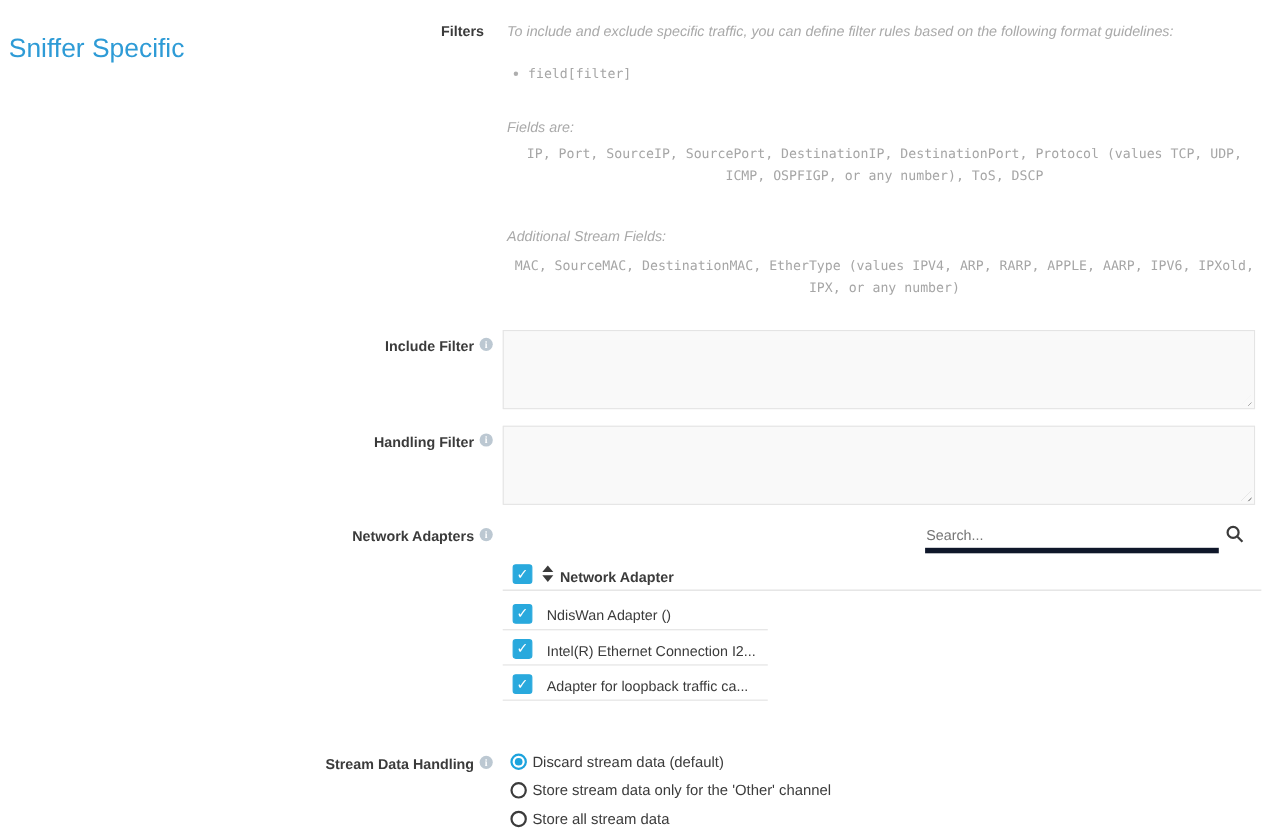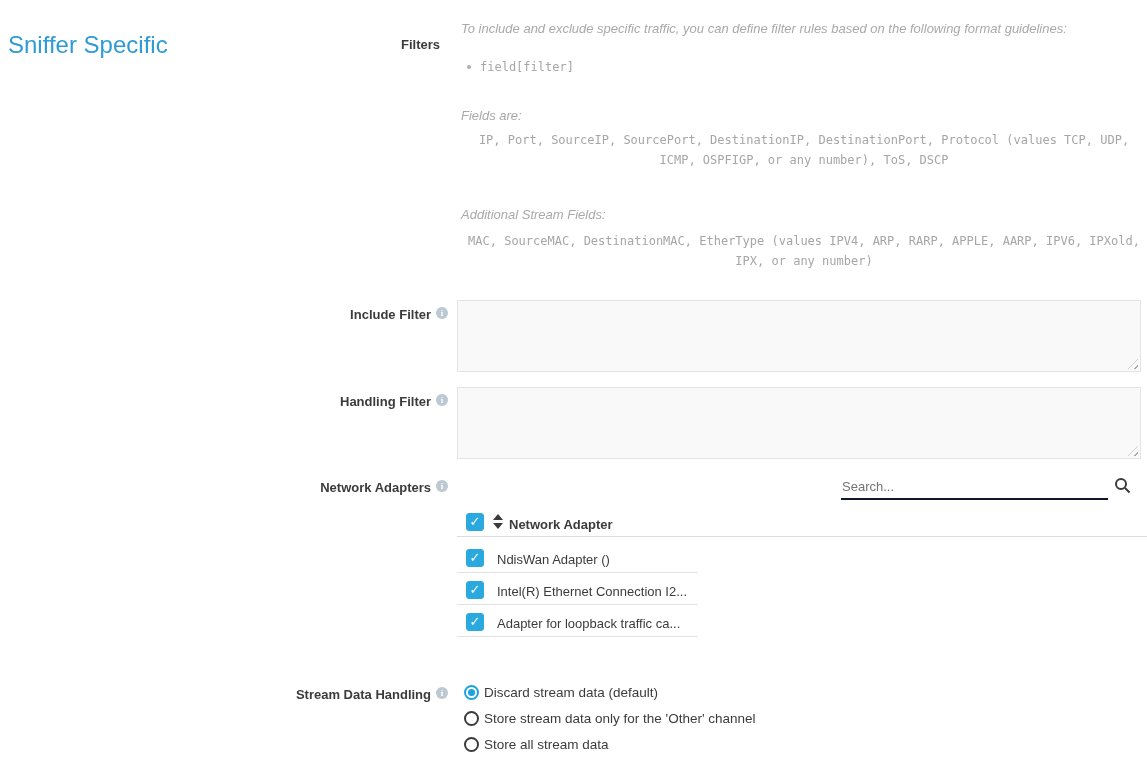--- a/index.html
+++ b/index.html
@@ -31,21 +31,21 @@
   .ta-wrap textarea{width:100%;height:100%;box-sizing:border-box;background:#f9f9f9;
       border:1px solid #e4e4e4;resize:none;outline:none;font-family:"Liberation Sans",sans-serif;
       font-size:13px;color:#3b3b3b;}
   .resize-grip{position:absolute;right:3px;bottom:3px;width:10px;height:10px;pointer-events:none;
       background:repeating-linear-gradient(-45deg,transparent 0 2px,#9a9a9a 2px 3px,transparent 3px 5px);
       clip-path:polygon(100% 0,100% 100%,0 100%);opacity:.85;}
 
   
   .search-wrap{position:absolute;left:841px;top:476px;width:290px;height:24px;}
   .search-input{position:absolute;left:0;top:0;width:266px;height:20px;border:none;
-      border-bottom:2px solid #0f172a;outline:none;font-size:13px;color:#3b3b3b;background:transparent;
+      border-bottom:5px solid #0f172a;outline:none;font-size:13px;color:#3b3b3b;background:transparent;
       font-family:"Liberation Sans",sans-serif;padding:0 0 2px 1px;}
   .search-input::placeholder{color:#757575;opacity:1;}
   .search-icon{position:absolute;right:0;top:1px;width:17px;height:17px;cursor:pointer;}
 
   
   .adapter-table-headerline{position:absolute;left:457px;top:536px;width:690px;height:0;
       border-bottom:1px solid #dcdcdc;}
   .row-sep{position:absolute;left:457px;width:241px;height:0;border-bottom:1px solid #e2e2e2;}
 
   .checkbox{position:absolute;width:18px;height:18px;border-radius:3px;background:#fff;
@@ -73,21 +73,21 @@
       border-radius:50%;background:#1ca3dd;}
   .radio-label{font-size:13.5px;color:#3b3b3b;}
 </style>
 </head>
 <body>
 
 <div class="page">
 
   <div class="page-title">Sniffer Specific</div>
 
-  <div class="row-label" style="top:21px;width:440px;margin-top:16px;">
+  <div class="row-label" style="top:21px;width:440px;">
     <span class="lbl">Filters</span>
   </div>
   <div class="help-italic" style="top:21px;">To include and exclude specific traffic, you can define filter rules based on the following format guidelines:</div>
 
   <div class="bullet-row">
     <span class="bullet-dot"></span>
     <span class="bullet-code">field[filter]</span>
   </div>
 
   <div class="help-italic" style="top:108px;">Fields are:</div>

